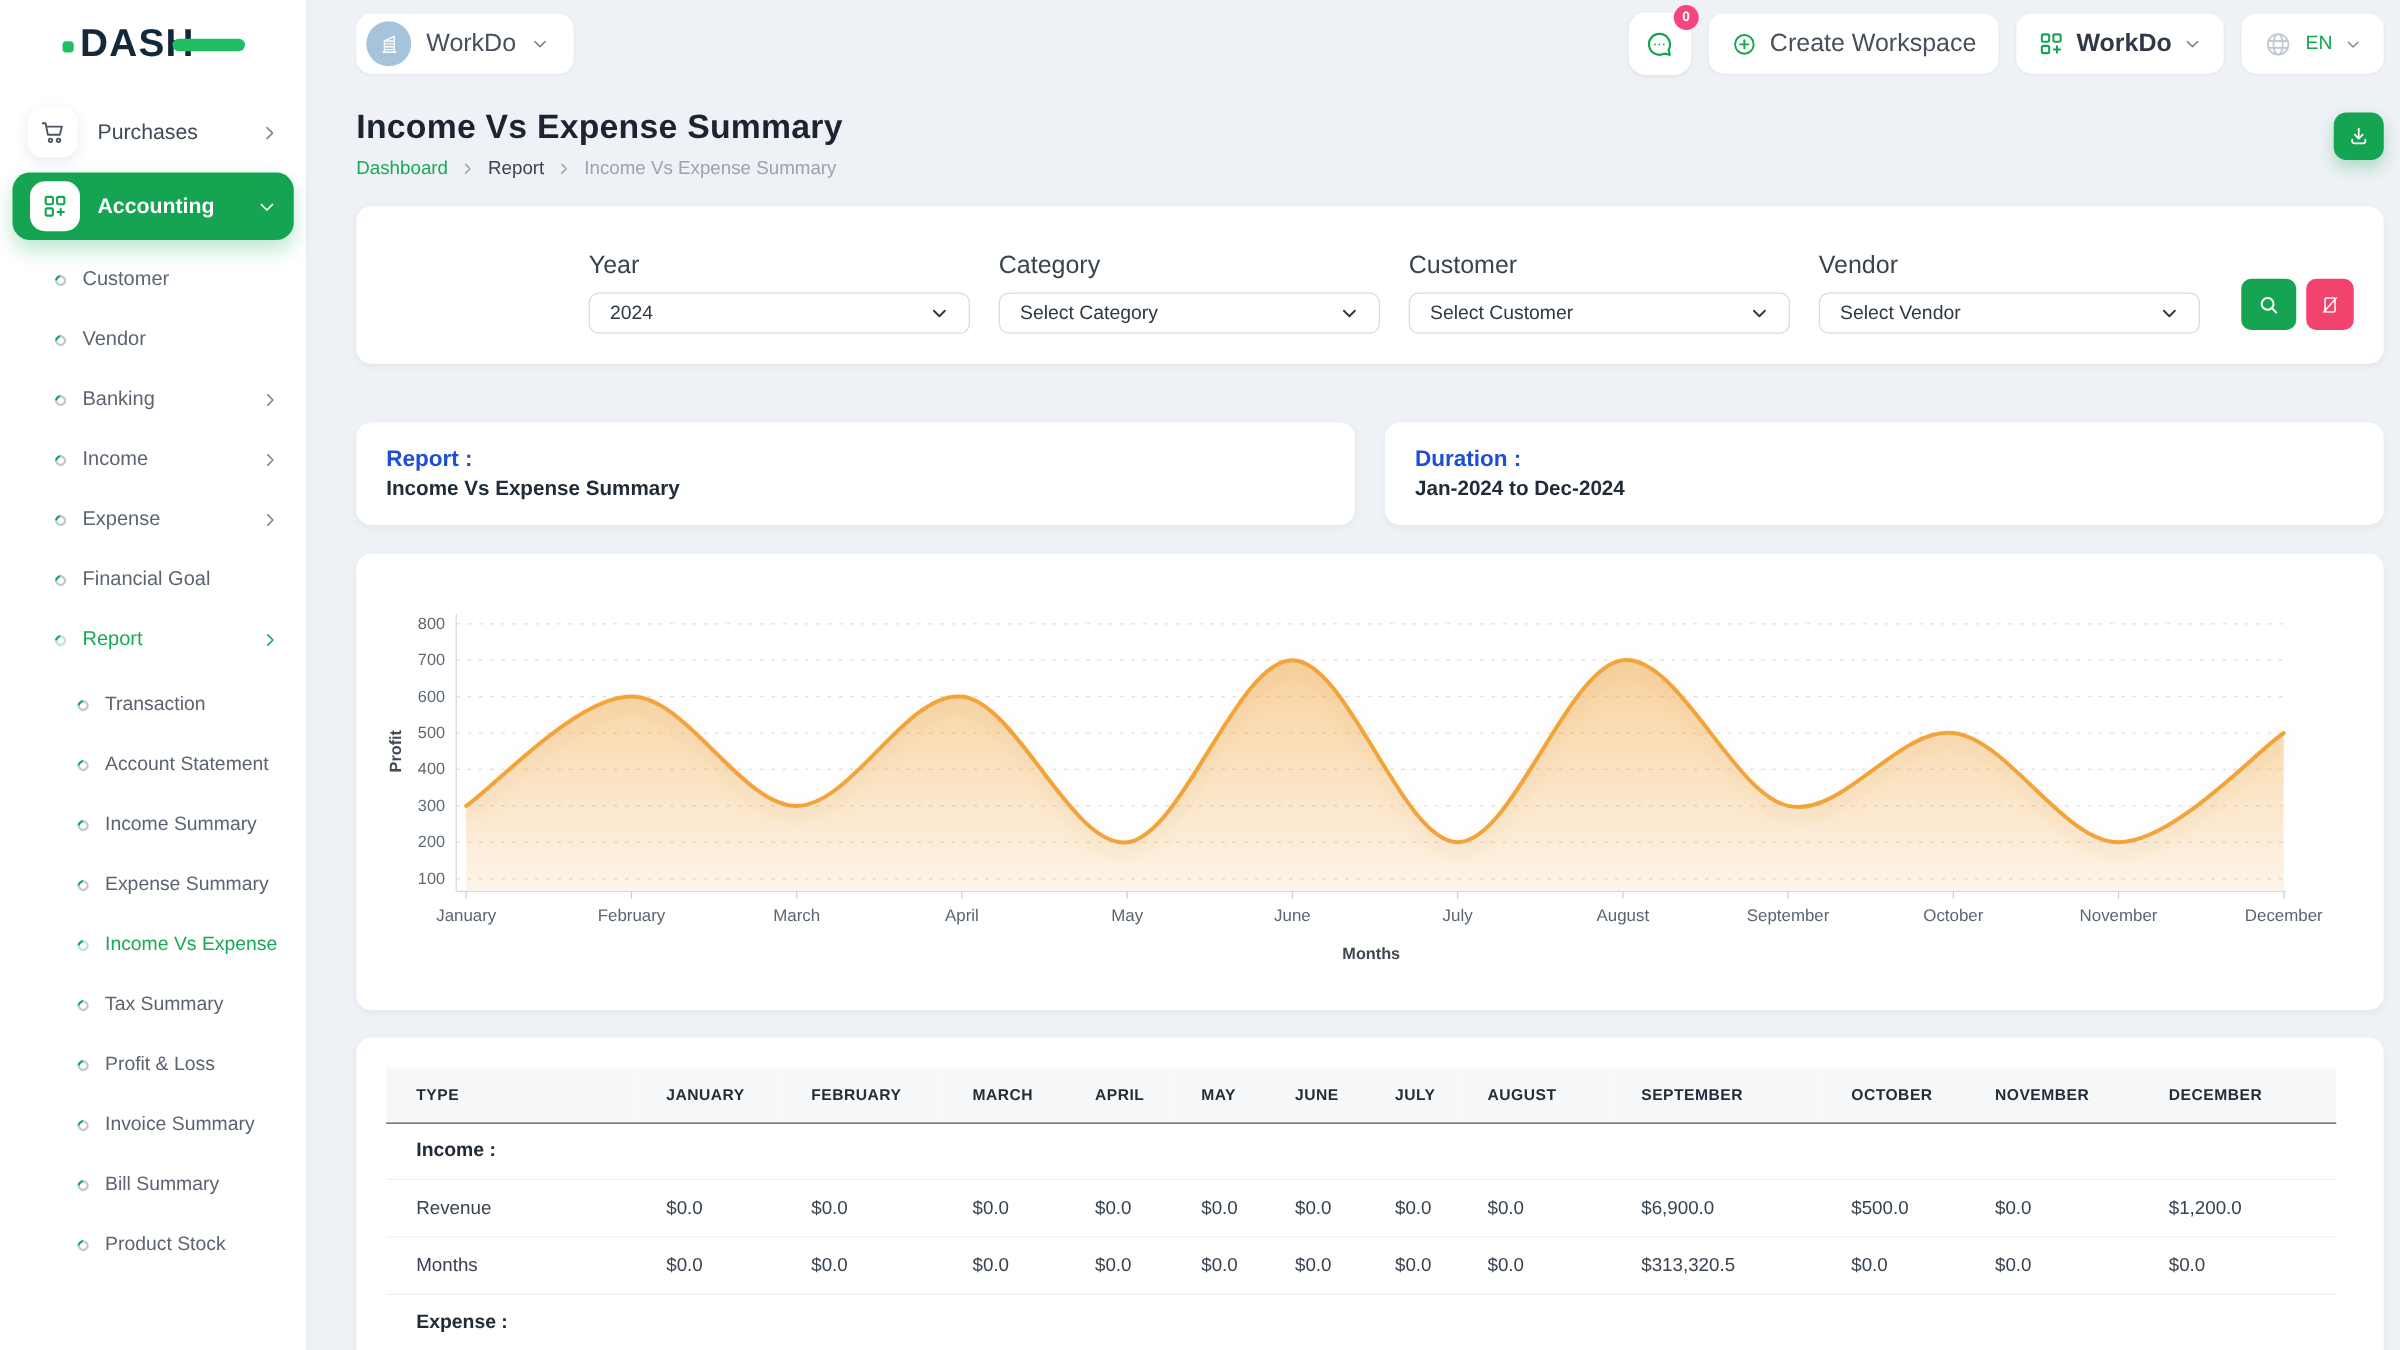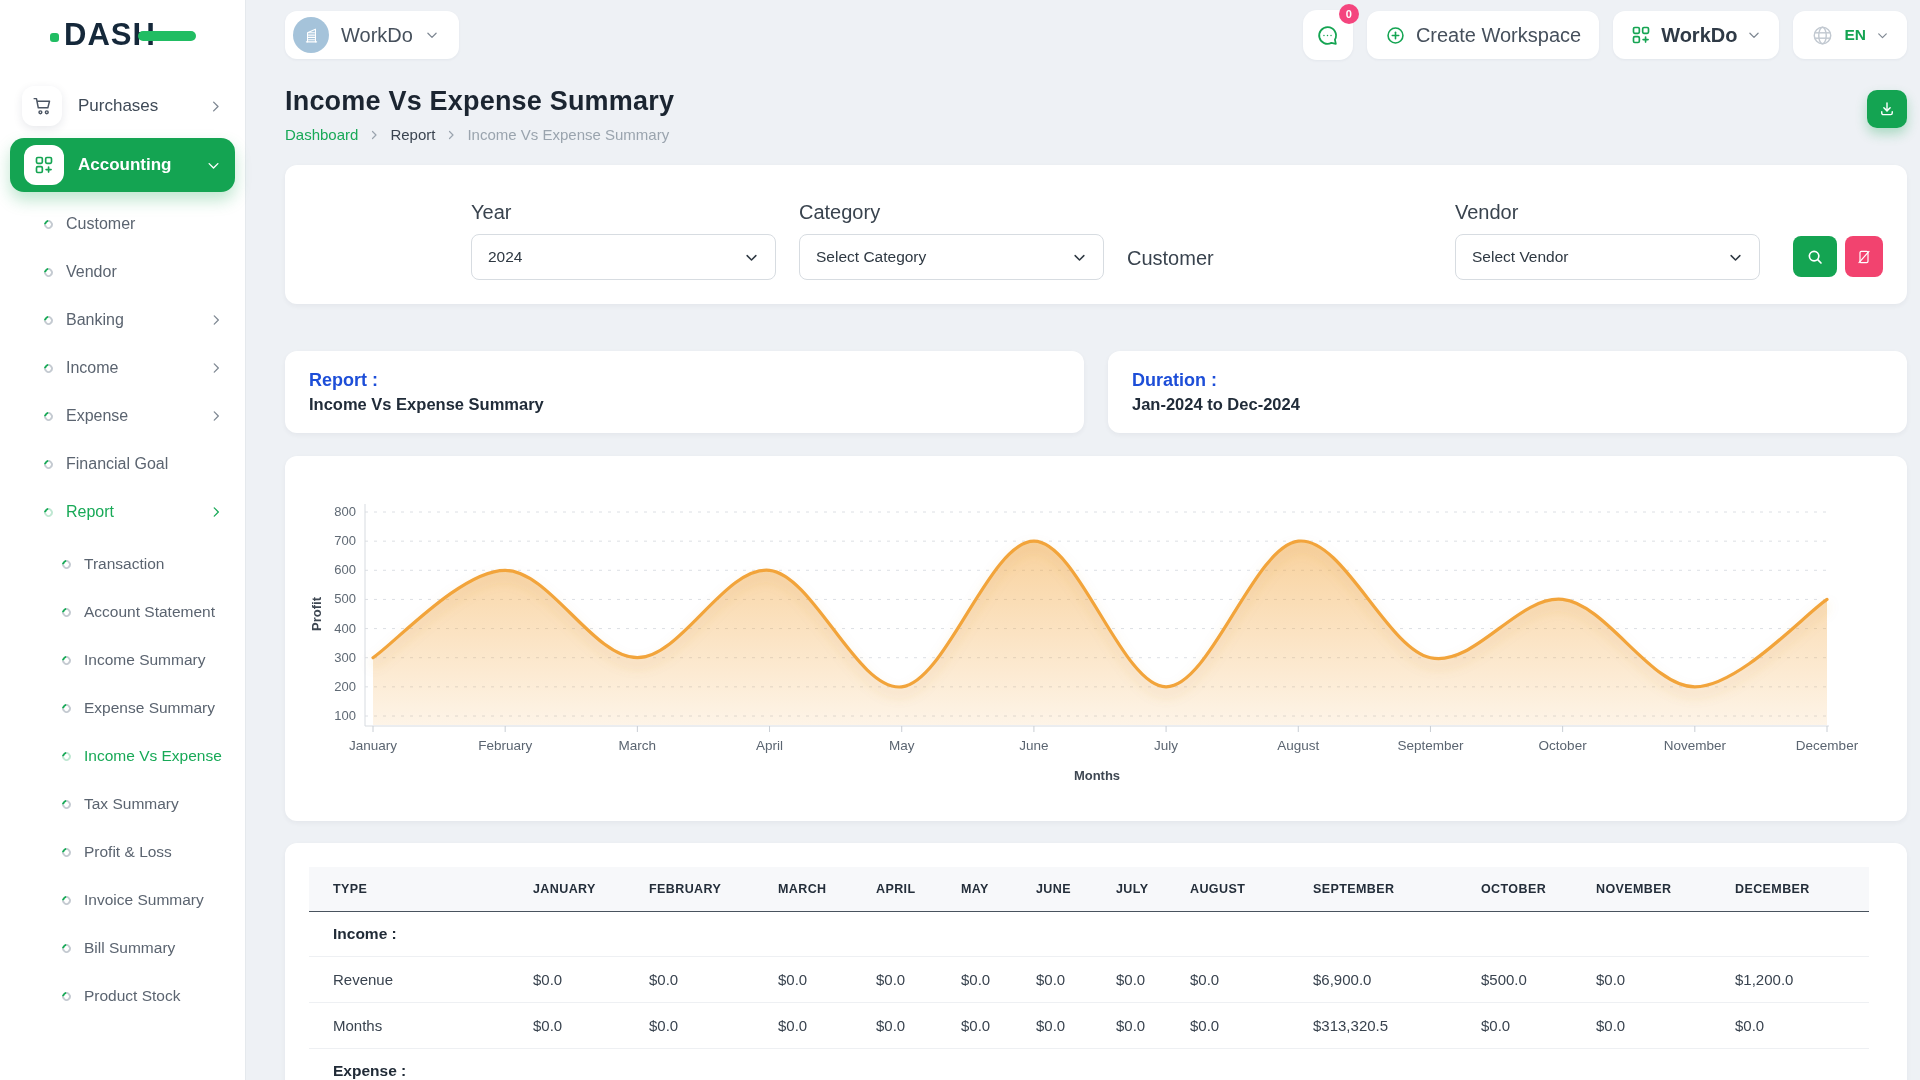--- a/index.html
+++ b/index.html
@@ -35,37 +35,37 @@
   .topbar { height:70px; display:flex; align-items:center; }
   .pill { background:#fff; border-radius:12px; height:48px; display:flex; align-items:center; padding:0 18px; cursor:pointer; box-shadow:0 1px 3px rgba(25,40,70,.05); }
   .ws-pill { gap:12px; padding:0 20px 0 8px; }
   .avatar { width:36px; height:36px; border-radius:50%; background:#a5c3da; display:flex; align-items:center; justify-content:center; }
   .ws-pill .t { font-size:16.5px; color:#3c4754; font-weight:500; }
   .top-right { margin-left:auto; display:flex; gap:14px; align-items:center; }
   .icon-pill { position:relative; width:50px; height:50px; border-radius:14px; background:#fff; display:flex; align-items:center; justify-content:center; cursor:pointer; box-shadow:0 1px 3px rgba(25,40,70,.05); }
   .badge { position:absolute; top:-6px; right:-6px; min-width:20px; height:20px; border-radius:10px; background:#f4457e; color:#fff; font-size:11px; font-weight:700; display:flex; align-items:center; justify-content:center; padding:0 5px; }
   .pill .t { font-size:20px; color:#46505c; font-weight:500; }
   .pill .gap { width:10px; }
-  .lang .en { color:#14a452; font-weight:700; font-size:15.5px; }
+  .lang .en { color:#14a452; font-weight:400; font-size:15.5px; }
 
   .page-head { margin-top:16px; display:flex; align-items:flex-start; }
   .page-title { font-size:27px; font-weight:700; color:#1b2531; letter-spacing:.2px; }
   .breadcrumb { margin-top:9px; display:flex; align-items:center; gap:10px; font-size:15px; }
   .breadcrumb .bc-link { color:#18a957; text-decoration:none; cursor:pointer; }
   .breadcrumb .bc-mid { color:#3a4450; cursor:pointer; }
   .breadcrumb .bc-cur { color:#9aa4ae; }
   .breadcrumb .sep { color:#9aa4ae; display:flex; }
   .dl-btn { margin-left:auto; margin-top:4px; width:40px; height:38px; border:none; border-radius:10px; background:#14a452; color:#fff; display:flex; align-items:center; justify-content:center; cursor:pointer; box-shadow:0 6px 12px rgba(20,164,82,.3); }
 
   .card { background:#fff; border-radius:12px; box-shadow:0 2px 5px rgba(30,41,59,.05); }
   .filter-card { margin-top:22px; padding:22px 24px 24px 186px; }
   .filter-row { display:flex; gap:23px; align-items:flex-end; }
   .field { flex:0 0 305px; }
   .field .f-label { font-size:20px; color:#39434e; margin-bottom:10px;margin-top:14px; }
-  .selectbox { height:46px; border:1px solid #d7dce1; border-radius:8px; display:flex; align-items:center; padding:0 16px; font-size:15.5px; color:#2e3842; cursor:pointer; background:#fff; }
+  .selectbox { height:33px; border:1px solid #d7dce1; border-radius:8px; display:flex; align-items:center; padding:0 16px; font-size:15.5px; color:#2e3842; cursor:pointer; background:#fff; }
   .selectbox .chev { color:#2e3842; }
   .actions { display:flex; gap:8px; margin-left:10px; margin-bottom:3px; }
   .sq-btn { width:44px; height:41px; border:none; border-radius:8px; display:flex; align-items:center; justify-content:center; cursor:pointer; color:#fff; }
   .sq-btn.search { background:#14a452; }
   .sq-btn.reset { width:38px; background:#f2436f; }
 
   .summary-row { margin-top:47px; display:flex; gap:24px; }
   .summary-card { flex:1; padding:19px 24px; }
   .summary-card .s-title { font-size:18px; font-weight:700; color:#1d4ed8; }
   .summary-card .s-value { font-size:16.5px; font-weight:700; color:#212c39; margin-top:4px; }
@@ -347,20 +347,28 @@
             <span>Select Category</span>
             <span class="chev">
                 <svg width="15" height="15" viewBox="0 0 24 24" fill="none" stroke="currentColor" stroke-width="2.4" stroke-linecap="round" stroke-linejoin="round">
                   <polyline points="5 9 12 16 19 9"></polyline>
                 </svg>
               </span>
           </div>
         </div>
         <div class="field">
           <div class="f-label">Customer</div>
+          <div class="selectbox">
+            <span>Select Customer</span>
+            <span class="chev">
+                <svg width="15" height="15" viewBox="0 0 24 24" fill="none" stroke="currentColor" stroke-width="2.4" stroke-linecap="round" stroke-linejoin="round">
+                  <polyline points="5 9 12 16 19 9"></polyline>
+                </svg>
+              </span>
+          </div>
         </div>
         <div class="field">
           <div class="f-label">Vendor</div>
           <div class="selectbox">
             <span>Select Vendor</span>
             <span class="chev">
                 <svg width="15" height="15" viewBox="0 0 24 24" fill="none" stroke="currentColor" stroke-width="2.4" stroke-linecap="round" stroke-linejoin="round">
                   <polyline points="5 9 12 16 19 9"></polyline>
                 </svg>
               </span>

